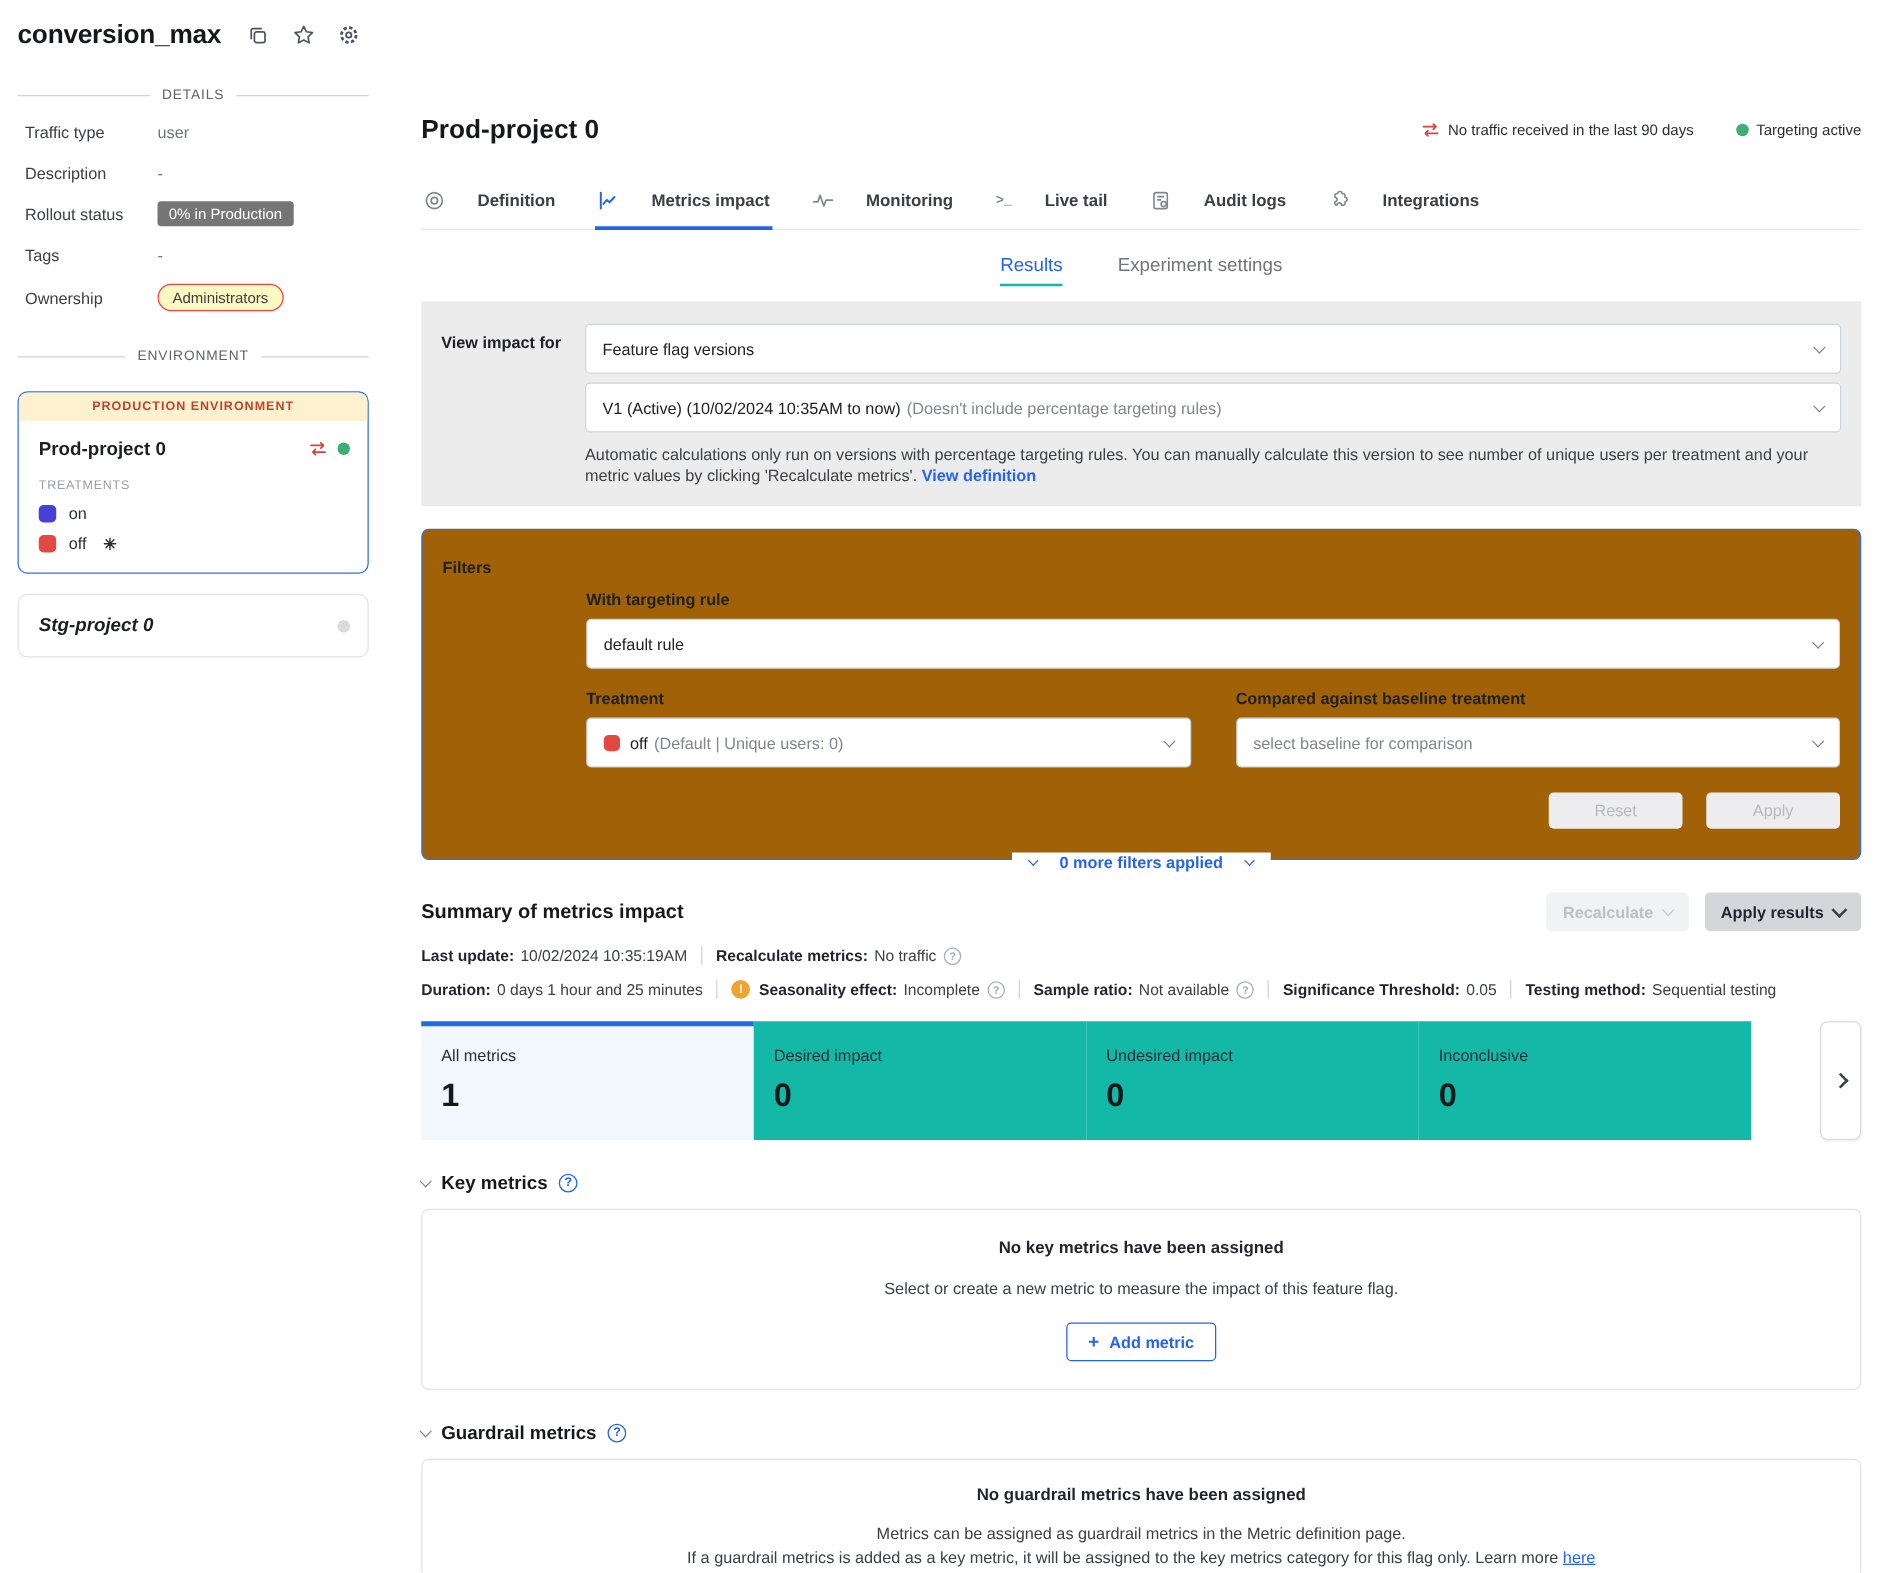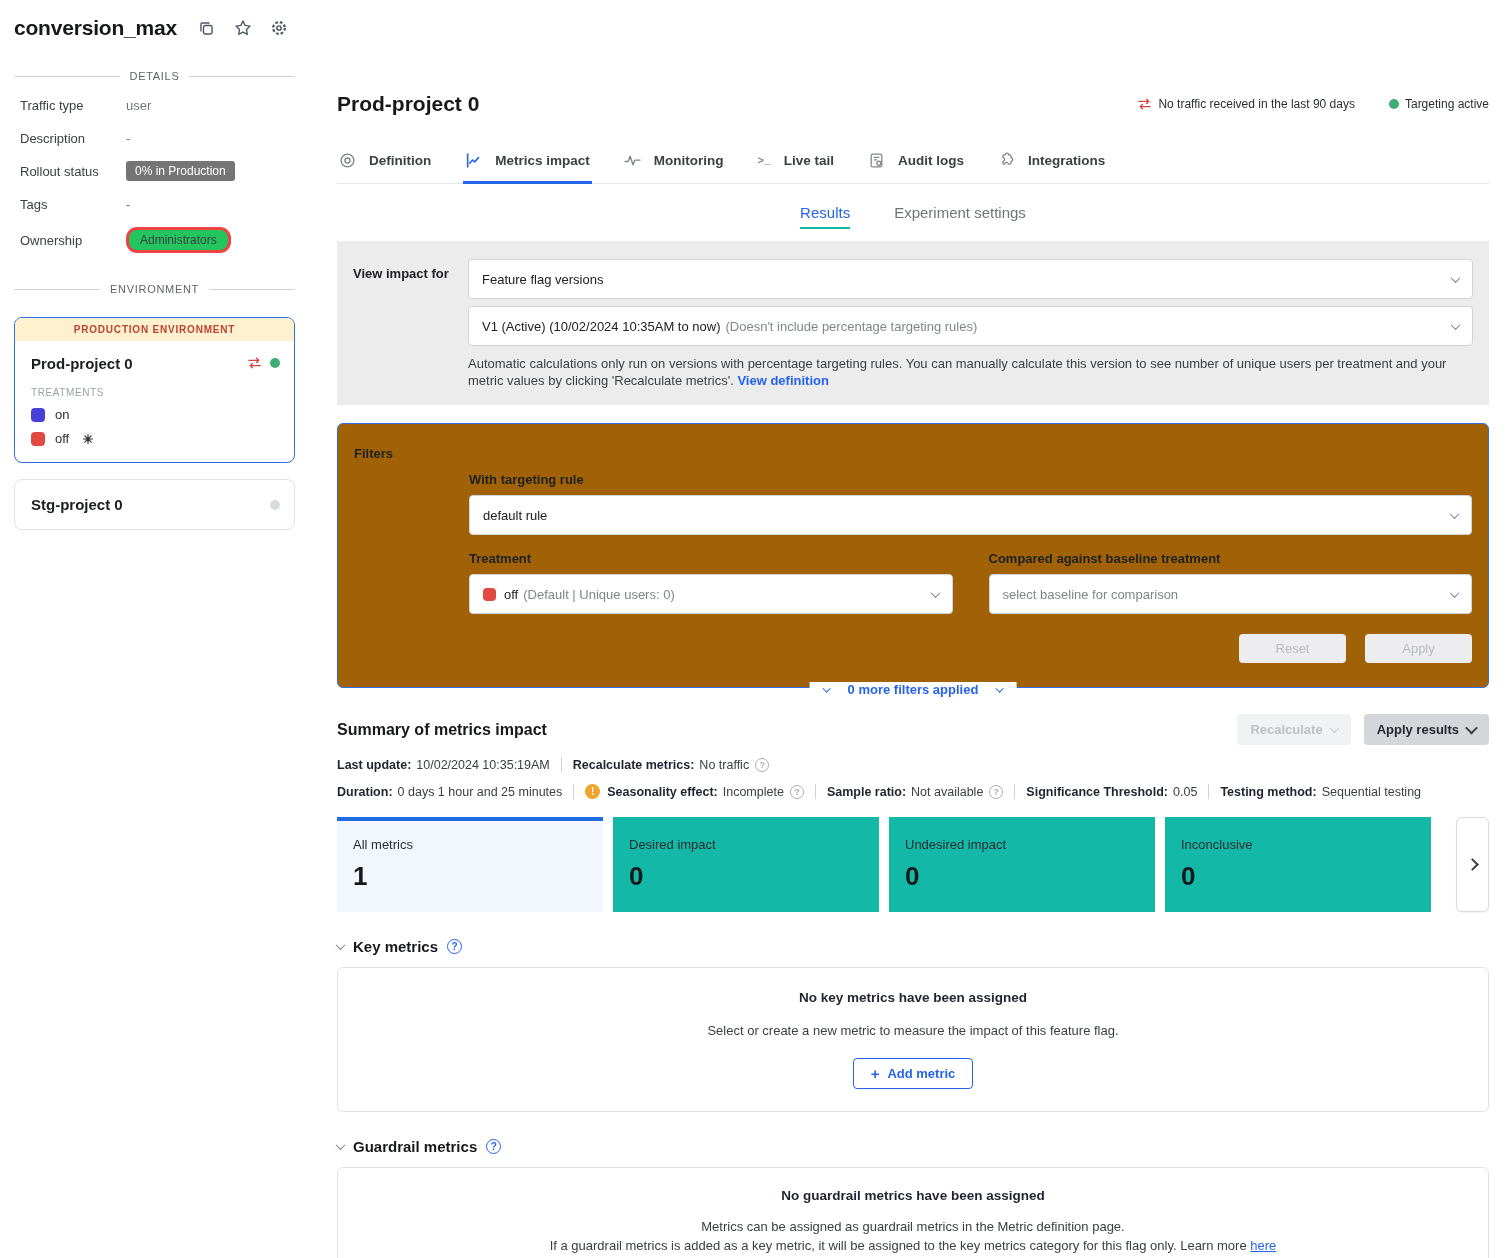--- a/index.html
+++ b/index.html
@@ -12,45 +12,45 @@
   .flag-head { display:flex; align-items:center; gap:16px; }
   .flag-head h1 { font-size:21px; font-weight:700; letter-spacing:-0.2px; color:#17181a; margin-right:4px;}
   .icon-btn { display:inline-flex; align-items:center; justify-content:center; width:20px; height:20px; cursor:pointer; }
   .sec-div { display:flex; align-items:center; gap:10px; margin:30px 0 6px 0;
     color:#5f6368; font-size:11px; font-weight:500; letter-spacing:.7px; }
   .sec-div .line { flex:1; height:1px; background:#cfd3d8; }
   .detail-row { display:flex; align-items:center; margin:13px 0 13px 6px; font-size:13px; min-height:20px;}
   .detail-row .lbl { width:106px; color:#3c4043; }
   .detail-row .val { color:#70757a; }
   .badge-dark { background:#757575; color:#fff; font-size:12px; padding:3px 9px; border-radius:3px; }
-  .pill { background:#22c55e; border:3px solid #ef4444; color:#3c4043; font-size:12px; padding:3px 11px; border-radius:11px; }
+  .pill { background:#fef9c3; border:1px solid #ef4444; color:#3c4043; font-size:12px; padding:3px 11px; border-radius:11px; }
   .prod-card { margin-top:22px; border:1.5px solid #2f6fe4; border-radius:8px; overflow:hidden; background:#fff; }
   .prod-banner { background:#fdf1cf; color:#bd4333; text-align:center; font-size:10px; font-weight:700; letter-spacing:.8px; padding:6px 0; }
   .prod-body { padding:12px 14px 16px 16px; }
   .prod-row { display:flex; align-items:center; }
   .prod-row .env-name { font-size:15px; font-weight:700; color:#1c1e21; flex:1; }
   .dot { display:inline-block; width:10px; height:10px; border-radius:50%; }
   .dot.green { background:#3fae74; }
   .dot.gray { background:#d9dcdf; }
   .treat-heading { margin-top:14px; font-size:10px; letter-spacing:.6px; color:#9aa0a6; }
   .treat-row { display:flex; align-items:center; gap:10px; margin-top:9px; font-size:13px; color:#2a2e33; }
   .sq { display:inline-block; width:14px; height:14px; border-radius:4px; }
   .stg-card { margin-top:16px; border:1px solid #e0e3e7; border-radius:8px; padding:16px 14px 16px 16px;
-    display:flex; align-items:center; justify-content:space-between; }
+    display:flex; align-items:center; justify-content:space-between;font-style:italic; }
   .stg-card .env-name { font-size:15px; font-weight:700; color:#1c1e21; }
 
   
   .main { flex:1; padding:0 21px 0 22px; }
   .main-head { display:flex; align-items:center; justify-content:space-between; margin-top:92px; }
   .main-head h2 { font-size:21px; font-weight:700; color:#17181a; }
   .statuses { display:flex; align-items:center; gap:34px; font-size:12px; color:#2a2e33; }
   .status-item { display:flex; align-items:center; gap:6px; }
 
   .tabs { display:flex; gap:30px; margin-top:32px; border-bottom:1px solid #e4e7ea; }
-  .tab { display:flex; align-items:center; gap:13px; padding:4px 2px 12px 2px; font-size:13.5px; font-weight:700;
+  .tab { display:flex; align-items:center; gap:26px; padding:4px 2px 12px 2px; font-size:13.5px; font-weight:700;
     color:#3c4043; cursor:pointer; border-bottom:3px solid transparent; margin-bottom:-1px; }
   .tab.active { border-bottom-color:#2563eb; }
   .tab .ticon { display:inline-flex; }
   .term-glyph { font-family:"Liberation Mono", monospace; font-size:11px; font-weight:700; color:#80868b; }
 
   .subtabs { display:flex; justify-content:center; gap:44px; margin-top:20px; }
   .subtab { font-size:15px; color:#70757a; padding-bottom:6px; cursor:pointer; }
   .subtab.active { color:#2563eb; border-bottom:2px solid #14b8a6; }
 
   .impact-panel { margin-top:12px; background:#ececec; padding:18px 16px 16px 16px; display:flex; }
@@ -81,21 +81,21 @@
   .summary-head { display:flex; align-items:center; margin-top:26px; }
   .summary-head h3 { font-size:16px; font-weight:700; color:#17181a; flex:1; }
   .btn.recalc { background:#f1f2f3; color:#bcc0c4; padding:8px 13px; display:flex; align-items:center; gap:8px; font-weight:600;}
   .btn.share { background:#d4d6d9; color:#1f2430; padding:8px 13px; display:flex; align-items:center; gap:8px; font-weight:600; margin-left:13px;}
   .meta { display:flex; align-items:center; margin-top:12px; font-size:12.5px; color:#3c4043; flex-wrap:nowrap; }
   .meta .ml { font-weight:700; color:#1f2430; margin-right:5px; }
   .meta .mv { color:#3c4043; }
   .vsep { width:1px; height:15px; background:#cfd3d8; margin:0 11px; }
   .meta .icircle { margin-left:6px; }
 
-  .cards-row { display:flex; gap:10px; margin-top:18px; align-items:stretch; }
+  .cards-row { display:flex; gap:0; margin-top:18px; align-items:stretch; }
   .m-card { flex:0 0 266px; height:95px; background:#14b8a6; border-top:4px solid transparent;
     padding:16px 16px 0 16px; cursor:pointer; }
   .m-card.active { background:#f1f7fc; border-top-color:#1f6be0; }
   .m-card .c-label { font-size:13px; color:#2a2e33; }
   .m-card .c-value { font-size:26px; font-weight:700; color:#17181a; margin-top:9px; }
   .cards-spacer { flex:1; }
   .carousel-next { flex:0 0 33px; height:95px; background:#fff; border:1px solid #d8dbe0; border-radius:6px;
     display:flex; align-items:center; justify-content:center; cursor:pointer; box-shadow:0 1px 2px rgba(0,0,0,.06); }
 
   .sec-head { display:flex; align-items:center; gap:9px; margin-top:26px; }

